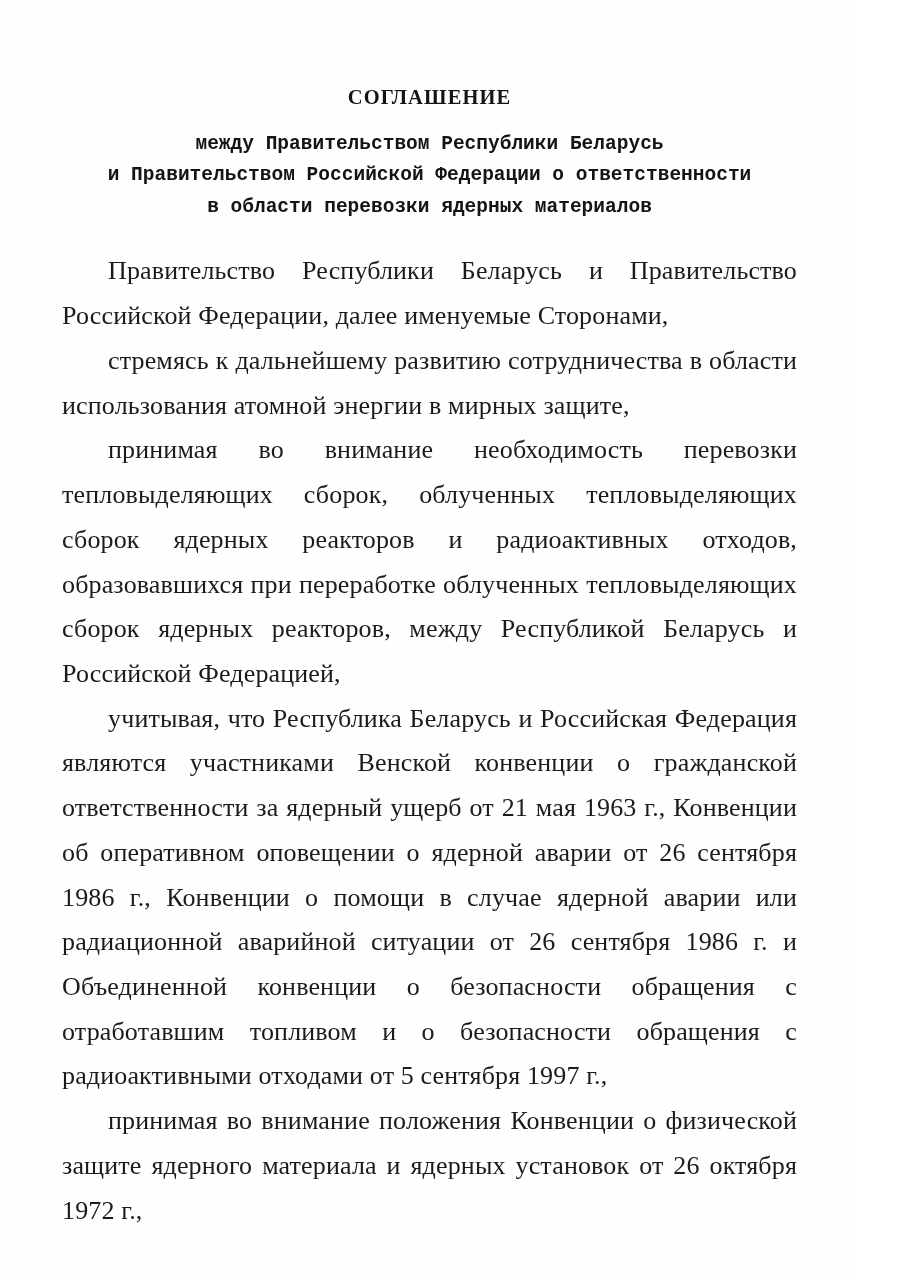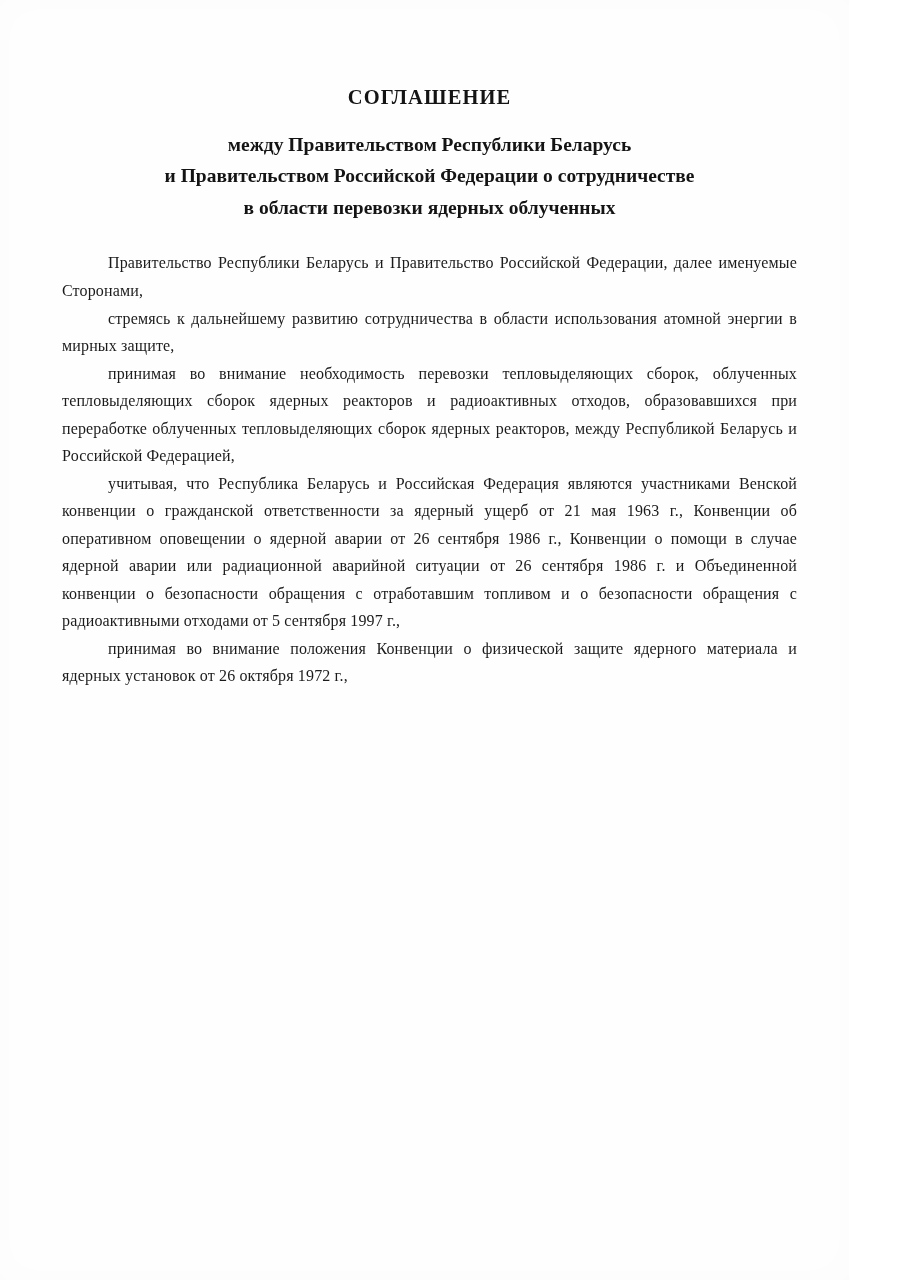--- a/index.html
+++ b/index.html
@@ -31,33 +31,34 @@
     line-height: 1.5;
     color: #141414;
   }
   .title-line {
     text-align: center;
     font-weight: bold;
     font-size: 19.5px;
     line-height: 1.62;
     margin: 0;
     color: #141414;
+    font-family: Liberation Mono, monospace;
   }
   .title-block {
     margin-bottom: 26px;
   }
   .title-line.l1 { margin-top: 16px; }
   .body-block {
     margin-top: 10px;
   }
   p.para {
     text-align: justify;
     text-align-last: left;
     text-justify: inter-word;
-    font-size: 16px;
+    font-size: 26px;
     line-height: 1.72;
     margin: 0 0 0 0;
     text-indent: 46px;
     color: #1b1b1b;
     letter-spacing: 0.15px;
   }
   p.para + p.para {
     margin-top: 0px;
   }
   
@@ -70,22 +71,22 @@
   }
 </style>
 </head>
 <body>
 
 <div class="page">
 
   <div class="title-block">
     <h1 class="doc-title">СОГЛАШЕНИЕ</h1>
     <div class="title-line l1">между Правительством Республики Беларусь</div>
-    <div class="title-line">и Правительством Российской Федерации о сотрудничестве</div>
-    <div class="title-line">в области перевозки ядерных облученных</div>
+    <div class="title-line">и Правительством Российской Федерации о ответственности</div>
+    <div class="title-line">в области перевозки ядерных материалов</div>
   </div>
 
   <div class="body-block">
     <p class="para">Правительство Республики Беларусь и Правительство Российской Федерации, далее именуемые Сторонами,</p>
     <p class="para">стремясь к дальнейшему развитию сотрудничества в области использования атомной энергии в мирных защите,</p>
     <p class="para">принимая во внимание необходимость перевозки тепловыделяющих сборок, облученных тепловыделяющих сборок ядерных реакторов и радиоактивных отходов, образовавшихся при переработке облученных тепловыделяющих сборок ядерных реакторов, между Республикой Беларусь и Российской Федерацией,</p>
     <p class="para">учитывая, что Республика Беларусь и Российская Федерация являются участниками Венской конвенции о гражданской ответственности за ядерный ущерб от 21 мая 1963 г., Конвенции об оперативном оповещении о ядерной аварии от 26 сентября 1986 г., Конвенции о помощи в случае ядерной аварии или радиационной аварийной ситуации от 26 сентября 1986 г. и Объединенной конвенции о безопасности обращения с отработавшим топливом и о безопасности обращения с радиоактивными отходами от 5 сентября 1997 г.,</p>
     <p class="para">принимая во внимание положения Конвенции о физической защите ядерного материала и ядерных установок от 26 октября 1972 г.,</p>
   </div>
 

